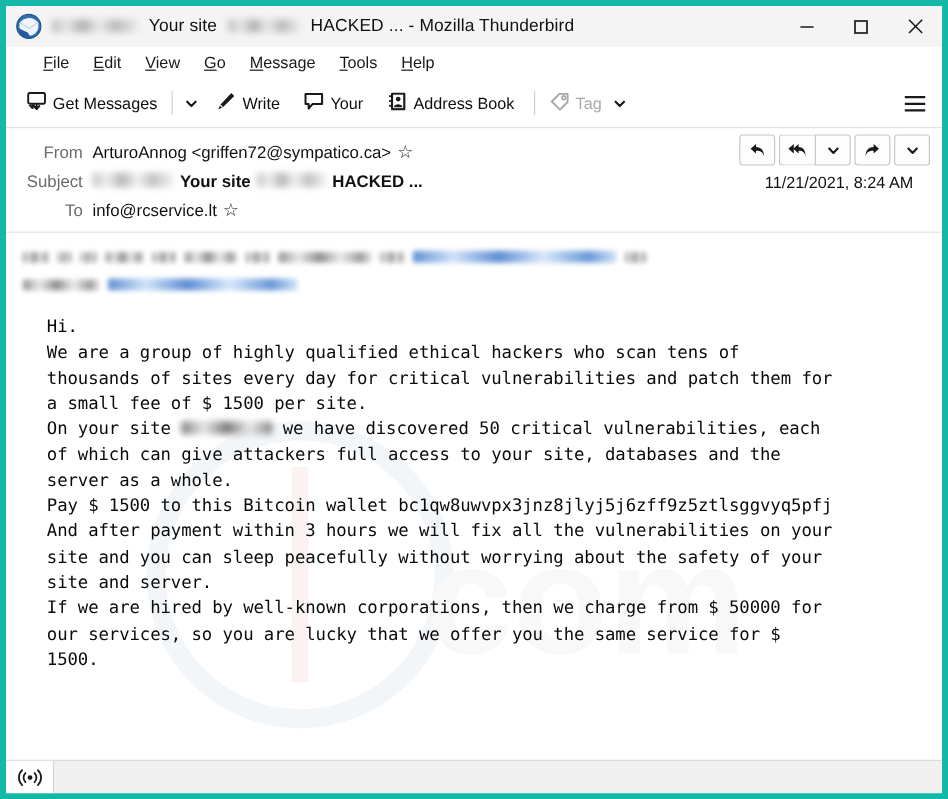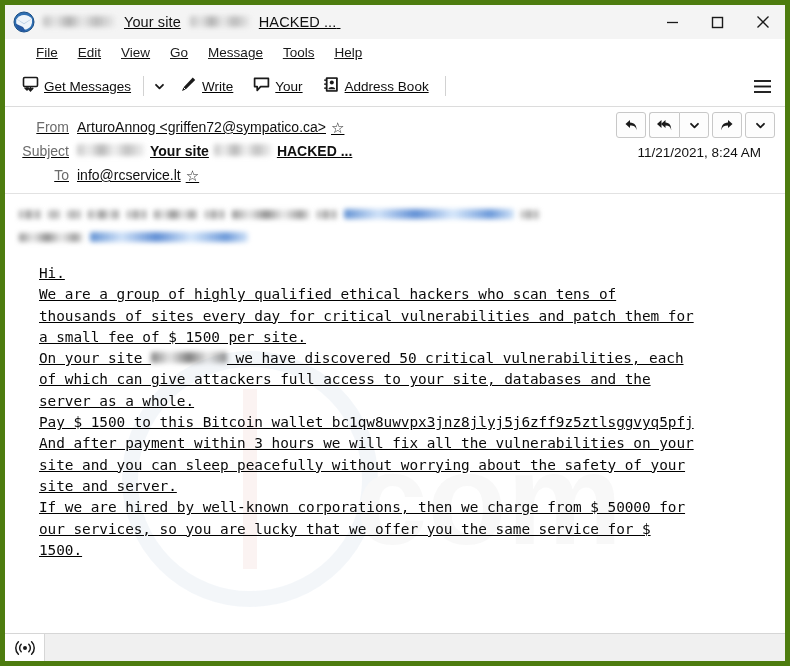--- a/index.html
+++ b/index.html
@@ -10,25 +10,24 @@
     overflow: hidden;
     background: #0d5a9e;
     font-family: "Liberation Sans", sans-serif;
     -webkit-font-smoothing: antialiased;
   }
 
   
   #window {
     position: absolute;
     inset: 0;
-    background: #4d7c0f;
+    background: #14b8a6;
     padding: 5px 5px 5px 5px;
     display: flex;
     flex-direction: column;
-    text-decoration: underline;
   }
 
   #window-inner {
     flex: 1;
     background: #ffffff;
     display: flex;
     flex-direction: column;
     border: 0;
     overflow: hidden;
   }
@@ -331,21 +330,21 @@
       <div id="tb-logo">
         <svg width="22" height="22" viewBox="0 0 22 22">
           <circle cx="11" cy="11" r="10" fill="#2f6fb3"></circle>
           <circle cx="11" cy="11" r="10" fill="none" stroke="#1b4f86" stroke-width="1"></circle>
           <path d="M3.2 8.5 A9.5 9.5 0 0 1 19 8.0 L19 12 A8 8 0 0 1 3.2 12 Z" fill="#eef4fa"></path>
           <path d="M4 8.6 L11 13.2 L18 8.6 L18 8.0 L11 12.2 L4 8.0 Z" fill="#b9cfe4"></path>
           <path d="M2.5 12.5 A9 9 0 0 0 13 20.6 L10 16 Z" fill="#2558a0"></path>
         </svg>
       </div>
       <div id="title-text">
-        <span class="blur-chip" style="width:72px;margin-right:9px;"></span><span>Your site</span><span class="blur-chip" style="width:60px;margin-left:9px;margin-right:9px;"></span><span>HACKED ...</span>&nbsp;
+        <span class="blur-chip" style="width:72px;margin-right:9px;"></span><span>Your site</span><span class="blur-chip" style="width:60px;margin-left:9px;margin-right:9px;"></span><span>HACKED ...</span>&nbsp;<span>- Mozilla Thunderbird</span>
       </div>
       <div id="win-controls">
         <div class="win-btn">
           <svg width="13" height="13" viewBox="0 0 13 13">
               <line x1="1" y1="6.5" x2="12" y2="6.5" stroke="#1a1a1a" stroke-width="1.3"></line>
             </svg>
         </div>
         <div class="win-btn">
           <svg width="13" height="13" viewBox="0 0 13 13">
               <rect x="1.5" y="1.5" width="10" height="10" fill="none" stroke="#1a1a1a" stroke-width="1.4"></rect>
@@ -413,20 +412,34 @@
             <circle cx="8.8" cy="6.6" r="2" fill="#1a1a1a"></circle>
             <path d="M5.3 13.3 C5.6 10.2 12 10.2 12.3 13.3 Z" fill="#1a1a1a"></path>
             <rect x="1.2" y="3.4" width="2.2" height="1.5" fill="#1a1a1a"></rect>
             <rect x="1.2" y="7.4" width="2.2" height="1.5" fill="#1a1a1a"></rect>
             <rect x="1.2" y="11.4" width="2.2" height="1.5" fill="#1a1a1a"></rect>
           </svg>
         </span>
         <span>Address Book</span>
       </div>
       <div class="tb-split" style="margin-left:9px;"></div>
+      <div class="tb-btn disabled">
+        <span>
+          <svg width="17" height="17" viewBox="0 0 17 17">
+            <path d="M1.8 8.6 L8.2 2.2 L15 2.2 L15 9 L8.6 15.4 Z" fill="none" stroke="#a8a8a8" stroke-width="1.6" stroke-linejoin="round"></path>
+            <circle cx="11.8" cy="5.4" r="1.5" fill="none" stroke="#a8a8a8" stroke-width="1.4"></circle>
+          </svg>
+        </span>
+        <span>Tag</span>
+        <span style="margin-left:5px;display:flex;">
+          <svg width="11" height="11" viewBox="0 0 11 11">
+              <path d="M2 3.8 L5.5 7.4 L9 3.8" fill="none" stroke="#1a1a1a" stroke-width="1.8" stroke-linecap="round" stroke-linejoin="round"></path>
+            </svg>
+        </span>
+      </div>
       <div id="hamburger">
         <svg width="19" height="15" viewBox="0 0 19 15">
           <line x1="1" y1="2" x2="18" y2="2" stroke="#1a1a1a" stroke-width="1.9"></line>
           <line x1="1" y1="7.5" x2="18" y2="7.5" stroke="#1a1a1a" stroke-width="1.9"></line>
           <line x1="1" y1="13" x2="18" y2="13" stroke="#1a1a1a" stroke-width="1.9"></line>
         </svg>
       </div>
     </div>
 
     <div id="msg-header">

